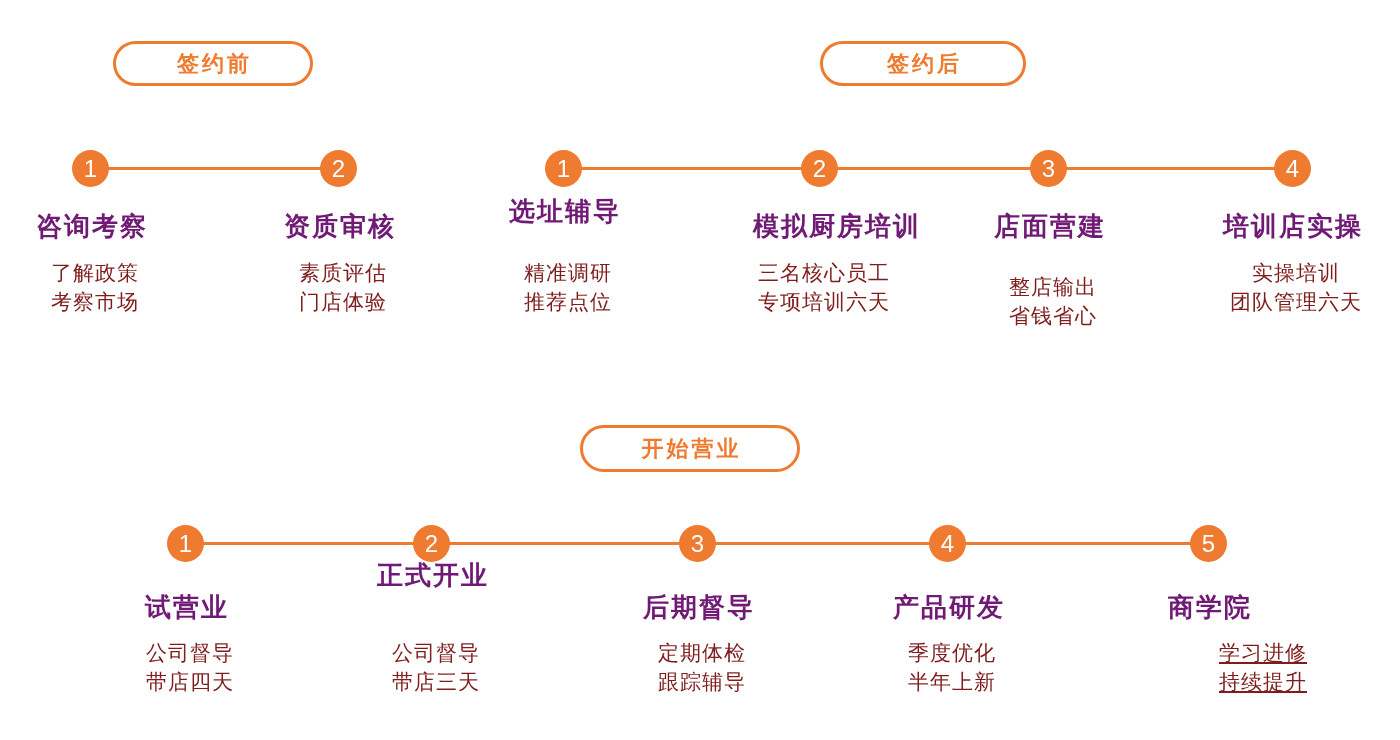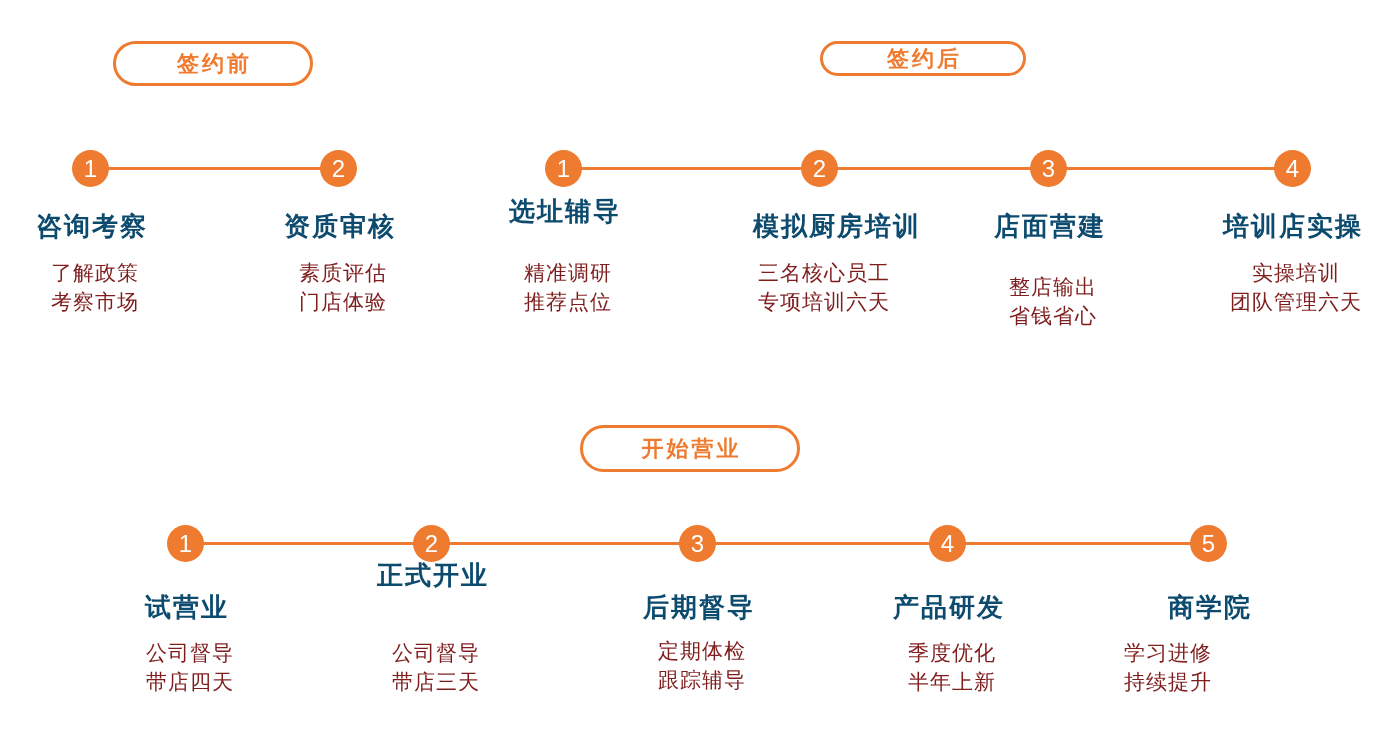--- a/index.html
+++ b/index.html
@@ -39,21 +39,21 @@
     color: #ffffff;
     font-size: 24px;
     display: flex;
     align-items: center;
     justify-content: center;
     line-height: 1;
   }
   .step-title {
     position: absolute;
     transform: translateX(-50%);
-    color: #0c4a6e;
+    color: #701a75;
     font-size: 26px;
     font-weight: bold;
     letter-spacing: 2px;
     white-space: nowrap;
   }
   .step-desc {
     position: absolute;
     transform: translateX(-50%);
     color: #7f1d1d;
     font-size: 21px;
@@ -85,21 +85,21 @@
   <div class="dot" style="left:320px; top:150px;">2</div>
   <div class="step-title" style="left:340px; top:209px;">资质审核</div>
   <div class="step-desc" style="left:343px; top:258px;">
     <div>素质评估</div>
     <div>门店体验</div>
   </div>
 </div>
 
 
 <div class="section">
-  <div class="pill" style="left:820px; top:41px; width:206px; height:35px;">签约后</div>
+  <div class="pill" style="left:820px; top:41px; width:206px; height:45px;">签约后</div>
 
   <div class="tl-line" style="left:563px; top:167px; width:729px;"></div>
 
   <div class="dot" style="left:545px; top:150px;">1</div>
   <div class="step-title" style="left:565px; top:194px;">选址辅导</div>
   <div class="step-desc" style="left:568px; top:258px;">
     <div>精准调研</div>
     <div>推荐点位</div>
   </div>
 
@@ -140,34 +140,34 @@
 
   <div class="dot" style="left:413px; top:525px;">2</div>
   <div class="step-title" style="left:433px; top:558px;">正式开业</div>
   <div class="step-desc" style="left:436px; top:638px;">
     <div>公司督导</div>
     <div>带店三天</div>
   </div>
 
   <div class="dot" style="left:679px; top:525px;">3</div>
   <div class="step-title" style="left:699px; top:590px;">后期督导</div>
-  <div class="step-desc" style="left:702px; top:638px;font-family:Liberation Mono, monospace;">
+  <div class="step-desc" style="left:702px; top:638px;">
     <div>定期体检</div>
     <div>跟踪辅导</div>
   </div>
 
   <div class="dot" style="left:929px; top:525px;">4</div>
   <div class="step-title" style="left:949px; top:590px;">产品研发</div>
   <div class="step-desc" style="left:952px; top:638px;">
     <div>季度优化</div>
     <div>半年上新</div>
   </div>
 
   <div class="dot" style="left:1190px; top:525px;">5</div>
   <div class="step-title" style="left:1210px; top:590px;">商学院</div>
-  <div class="step-desc" style="left:1168px; top:638px;">
+  <div class="step-desc" style="left:1263px; top:638px;text-decoration:underline;">
     <div>学习进修</div>
     <div>持续提升</div>
   </div>
 </div>
 
 
 
 
 </body></html>

